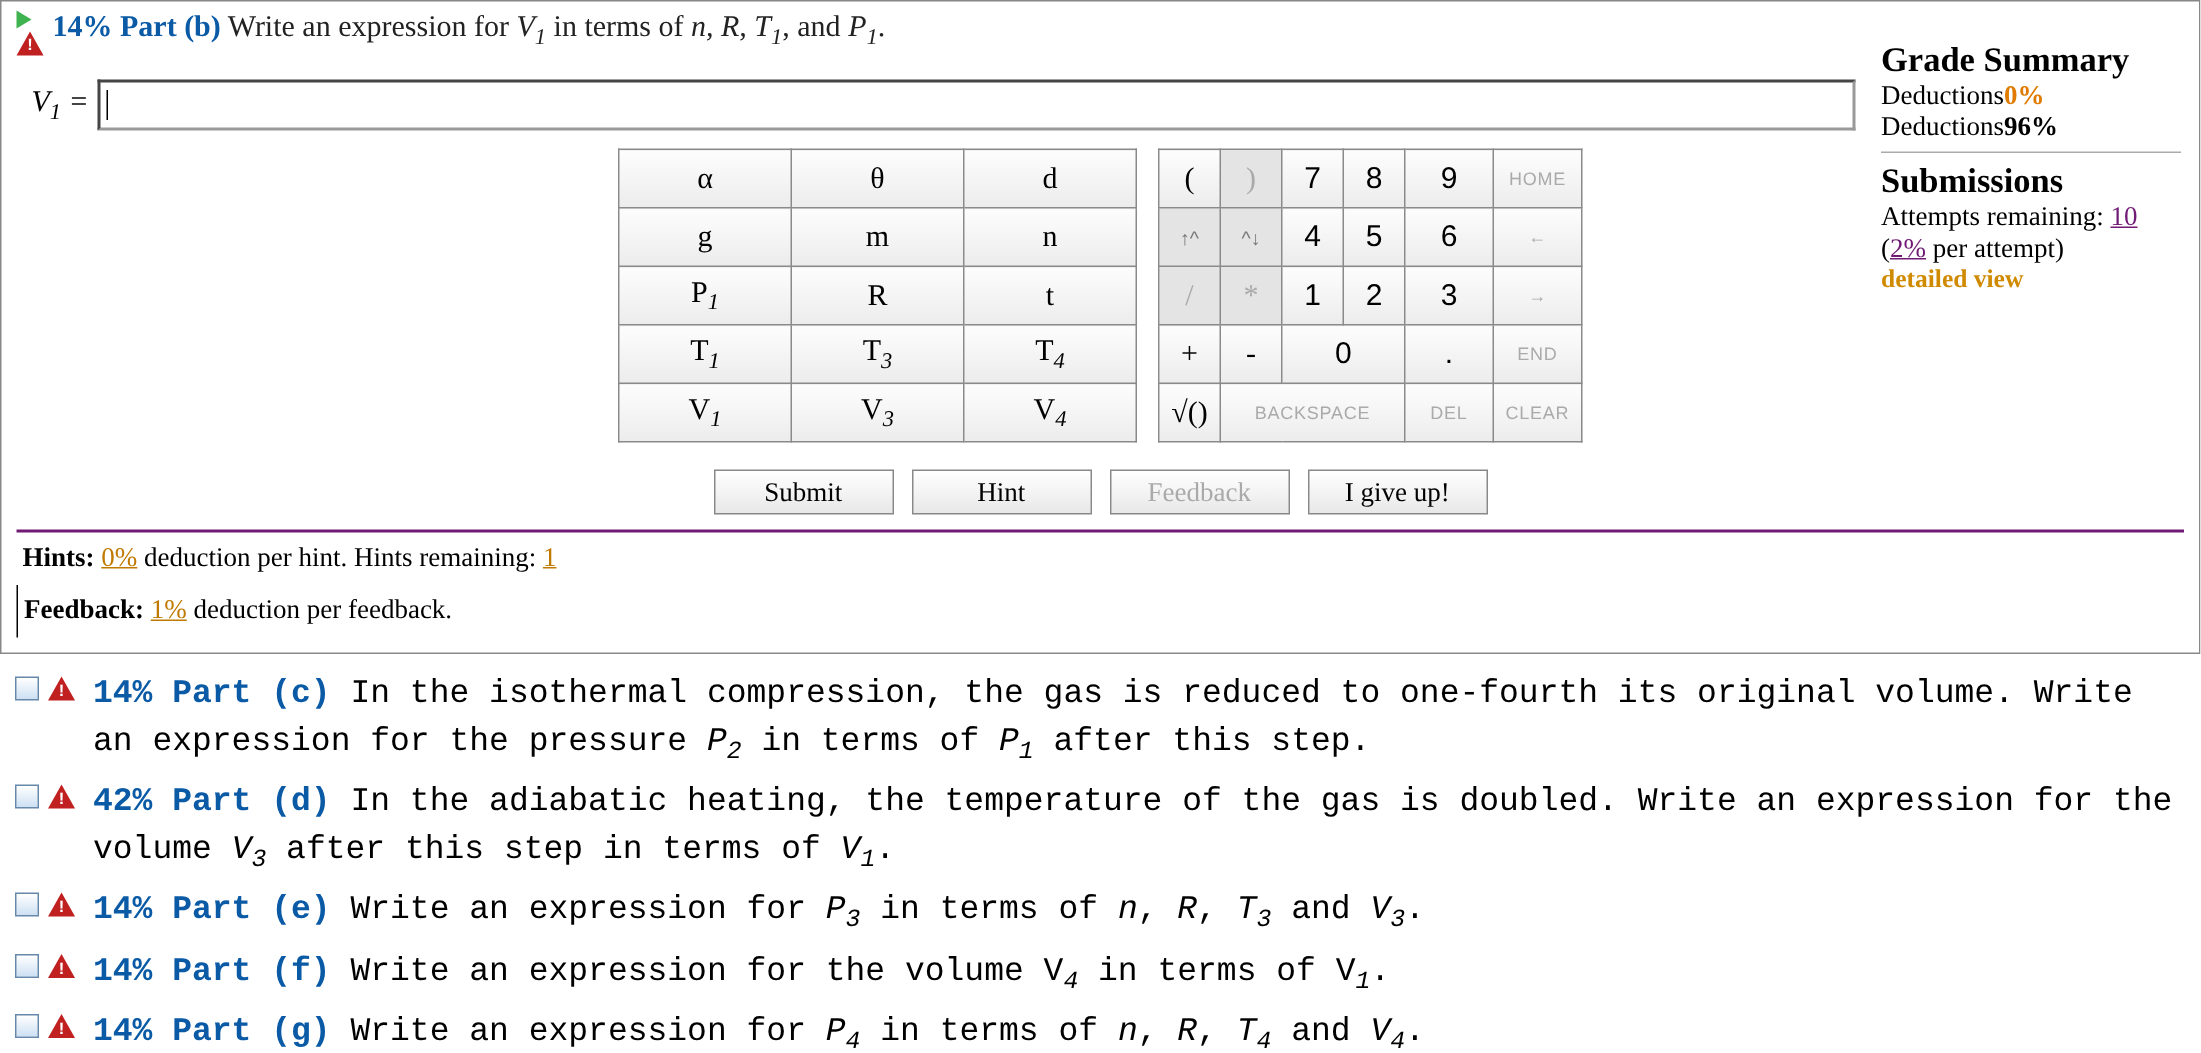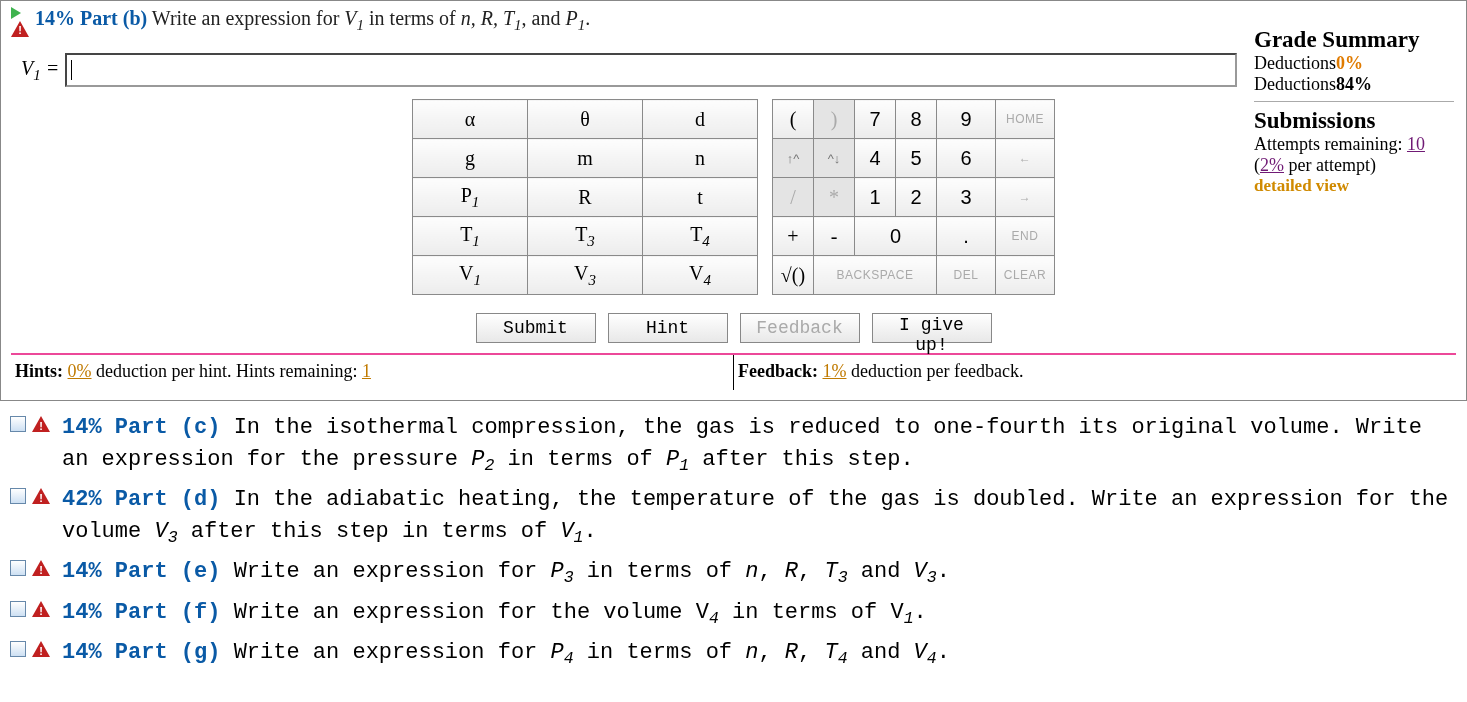--- a/index.html
+++ b/index.html
@@ -56,27 +56,27 @@
   table.nums td { width:38px; font-family:Arial,sans-serif; }
   table.nums td.wide { width:56px; font-size:12px; font-family:Arial,sans-serif; color:#555; letter-spacing:0.5px; }
   table.nums td.dim { color:#aaa; background:#e4e4e4; }
   table.nums td.op  { font-family:"Times New Roman",Times,serif; font-size:20px; }
   table.nums td.small { font-size:13px; color:#777; font-family:Arial,sans-serif; }
   table.nums td.btn-disabled { color:#aaa; }
 
   .action-row { display:flex; justify-content:center; gap:12px; margin:18px 0 10px 0; }
   .action-row button {
     width:120px; height:30px;
-    font-family:Liberation Mono, monospace; font-size:18px;
+    font-family:Liberation Serif, serif; font-size:18px;
     border:1px solid #888; background:linear-gradient(#fff,#e8e8e8);
     cursor:pointer;
   }
   .action-row button.disabled { color:#aaa; }
 
-  .footerbar { display:flex; border-top:2px solid #ec4899; margin-top:6px; }
+  .footerbar { display:flex; border-top:2px solid #701a75; margin-top:6px;flex-direction:column; }
   .footerbar > div { flex:1; padding:6px 4px 8px 4px; font-size:18px; }
   .footerbar > div + div { border-left:1px solid #000; }
   .uline { text-decoration:underline; color:#c07a00; }
 
   .parts-below { padding:8px 10px; }
   .part-line { display:flex; align-items:flex-start; gap:12px; padding:3px 0; font-family:Liberation Mono, monospace; font-size:22px; line-height:1.45; }
   .part-line .icons { display:flex; gap:6px; align-items:center; padding-top:4px; flex-shrink:0; }
   .part-line .ptxt { flex:1; }
 </style>
 </head>
@@ -108,21 +108,21 @@
     </div>
 
     <div class="right-panel">
       <h4>Grade Summary</h4>
       <div class="gs-row">
         <span>Deductions</span>
         <span class="val orange">0%</span>
       </div>
       <div class="gs-row">
         <span>Deductions</span>
-        <span class="val bold">84%</span>
+        <span class="val bold">96%</span>
       </div>
       <hr class="rule">
       <h4>Submissions</h4>
       <div>
         <span>Attempts remaining: </span><a href="#" class="subs-link">10</a>
       </div>
       <div>
         <span>(</span><a href="#" class="subs-link">2%</a><span> per attempt)</span>
       </div>
       <div class="detailed">detailed view</div>

